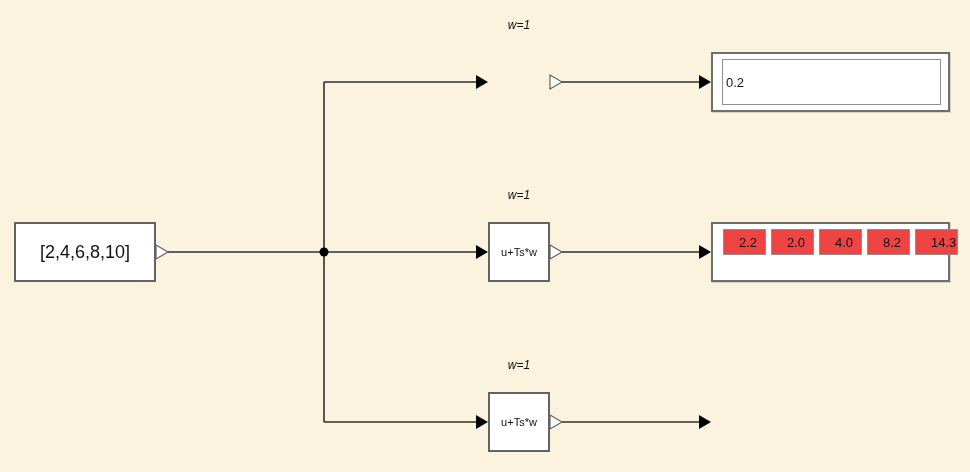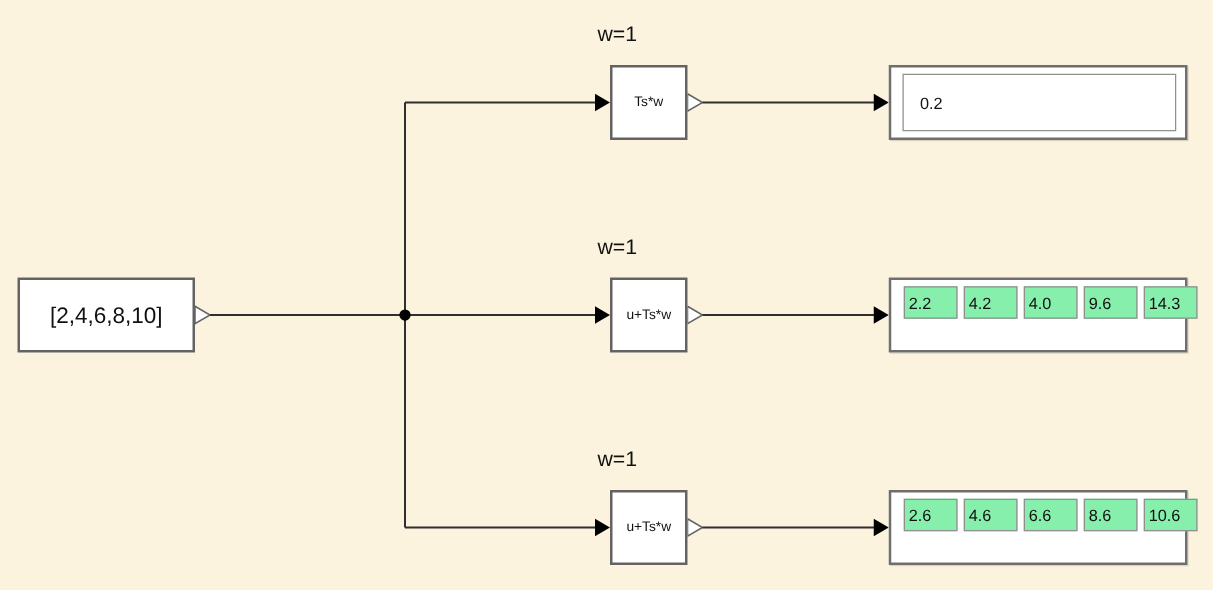--- a/index.html
+++ b/index.html
@@ -27,54 +27,54 @@
     display:flex;align-items:center;justify-content:center;
     color:var(--text);
   }
   .source-block{left:14px;top:222px;width:142px;height:60px;font-size:18px;}
   .gain-block{left:488px;width:62px;height:60px;font-size:11px;}
   .gain-1{top:52px;}
   .gain-2{top:222px;}
   .gain-3{top:392px;}
   .annotation{
     position:absolute;left:478px;width:82px;
-    font-size:17px;color:var(--text);
+    text-align:center;font-size:12px;color:var(--text);font-style:italic;
   }
   .annotation-1{top:18px;}
   .annotation-2{top:188px;}
   .annotation-3{top:358px;}
   .display-block{
     position:absolute;left:711px;width:239px;height:60px;
     background:#ffffff;
     border:2px solid var(--display-border);
     box-sizing:border-box;
     box-shadow:1px 1px 0 rgba(0,0,0,0.12);
   }
   .display-1{top:52px;}
   .display-2{top:222px;}
   .display-3{top:392px;}
   .display-scalar-inner{
     position:absolute;left:9px;top:5px;right:7px;bottom:5px;
     border:1px solid var(--cell-border);
     display:flex;align-items:center;
     font-size:13px;color:var(--text);
-    padding-left:13px;box-sizing:border-box;
+    padding-left:3px;box-sizing:border-box;
   }
   .display-cells{
     position:absolute;left:10px;top:5px;
     display:flex;gap:5px;
   }
   .display-cell{
     width:43px;height:26px;
     border:1px solid var(--cell-border);
     box-sizing:border-box;
     display:flex;align-items:center;
-    padding-left:3px;
+    padding-left:15px;
     font-size:13px;color:var(--text);
-    background:#86efac;
+    background:#ef4444;
   }
 </style>
 </head>
 <body>
 
 <div id="canvas">
 
   <svg id="wires" viewBox="0 0 970 472" xmlns="http://www.w3.org/2000/svg">
 
     <polygon points="156,245 168,252 156,259" fill="#ffffff" stroke="#636363" stroke-width="1.2"></polygon>
@@ -107,47 +107,35 @@
   </svg>
 
   <div class="block source-block">
     <span>[2,4,6,8,10]</span>
   </div>
 
   <div class="annotation annotation-1">w=1</div>
   <div class="annotation annotation-2">w=1</div>
   <div class="annotation annotation-3">w=1</div>
 
-  <div class="block gain-block gain-1">
-    <span>Ts*w</span>
-  </div>
   <div class="block gain-block gain-2">
     <span>u+Ts*w</span>
   </div>
   <div class="block gain-block gain-3">
     <span>u+Ts*w</span>
   </div>
 
   <div class="display-block display-1">
     <div class="display-scalar-inner">0.2</div>
   </div>
 
   <div class="display-block display-2">
     <div class="display-cells">
       <div class="display-cell">2.2</div>
-      <div class="display-cell">4.2</div>
+      <div class="display-cell">2.0</div>
       <div class="display-cell">4.0</div>
-      <div class="display-cell">9.6</div>
+      <div class="display-cell">8.2</div>
       <div class="display-cell">14.3</div>
     </div>
   </div>
 
-  <div class="display-block display-3">
-    <div class="display-cells">
-      <div class="display-cell">2.6</div>
-      <div class="display-cell">4.6</div>
-      <div class="display-cell">6.6</div>
-      <div class="display-cell">8.6</div>
-      <div class="display-cell">10.6</div>
-    </div>
-  </div>
 
 </div>
 
 </body></html>

